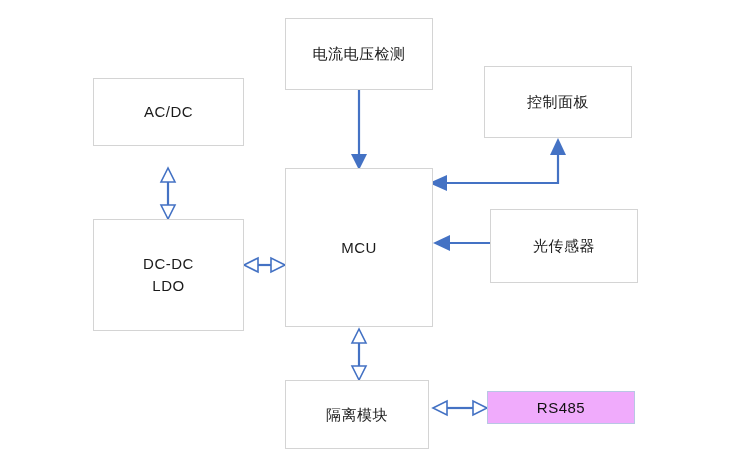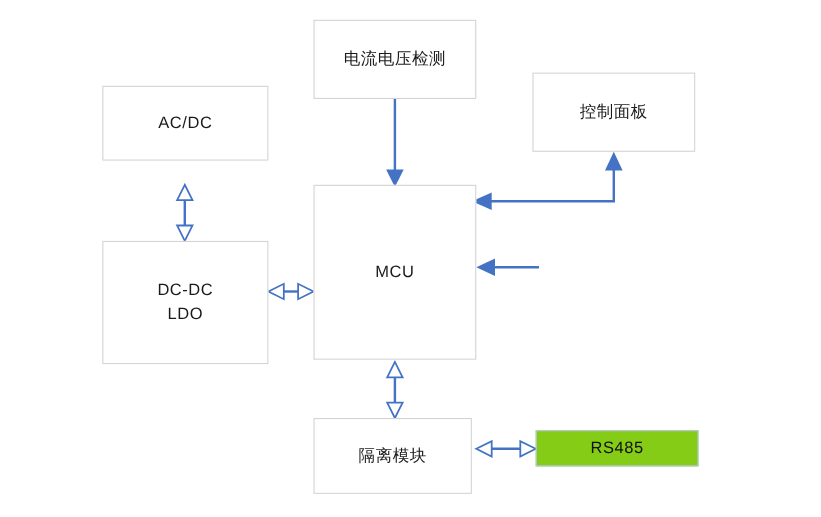--- a/index.html
+++ b/index.html
@@ -23,21 +23,21 @@
     align-items:center;
     justify-content:center;
     text-align:center;
     color:#1a1a1a;
     font-size:15px;
     line-height:1.45;
     letter-spacing:.5px;
     z-index:3;
   }
   .node.filled{
-    background:#84cc16;
+    background:#f0abfc;
     border:1px solid #b9c6e4;
     color:#111111;
   }
   .node .label{white-space:pre-line;}
   svg#wires{
     position:absolute;
     left:0;top:0;
     width:746px;height:470px;
     z-index:2;
     overflow:visible;
@@ -120,20 +120,23 @@
   </div>
 
   <div class="node" style="left:285px;top:18px;width:148px;height:72px;">
     <span class="label">电流电压检测</span>
   </div>
 
   <div class="node" style="left:484px;top:66px;width:148px;height:72px;align-items:center;">
     <span class="label">控制面板</span>
   </div>
 
+  <div class="node" style="left:490px;top:209px;width:148px;height:74px;">
+    <span class="label">光传感器</span>
+  </div>
 
   <div class="node" style="left:285px;top:380px;width:144px;height:69px;">
     <span class="label">隔离模块</span>
   </div>
 
   <div class="node filled" style="left:487px;top:391px;width:148px;height:33px;">
     <span class="label">RS485</span>
   </div>
 
 </div>

